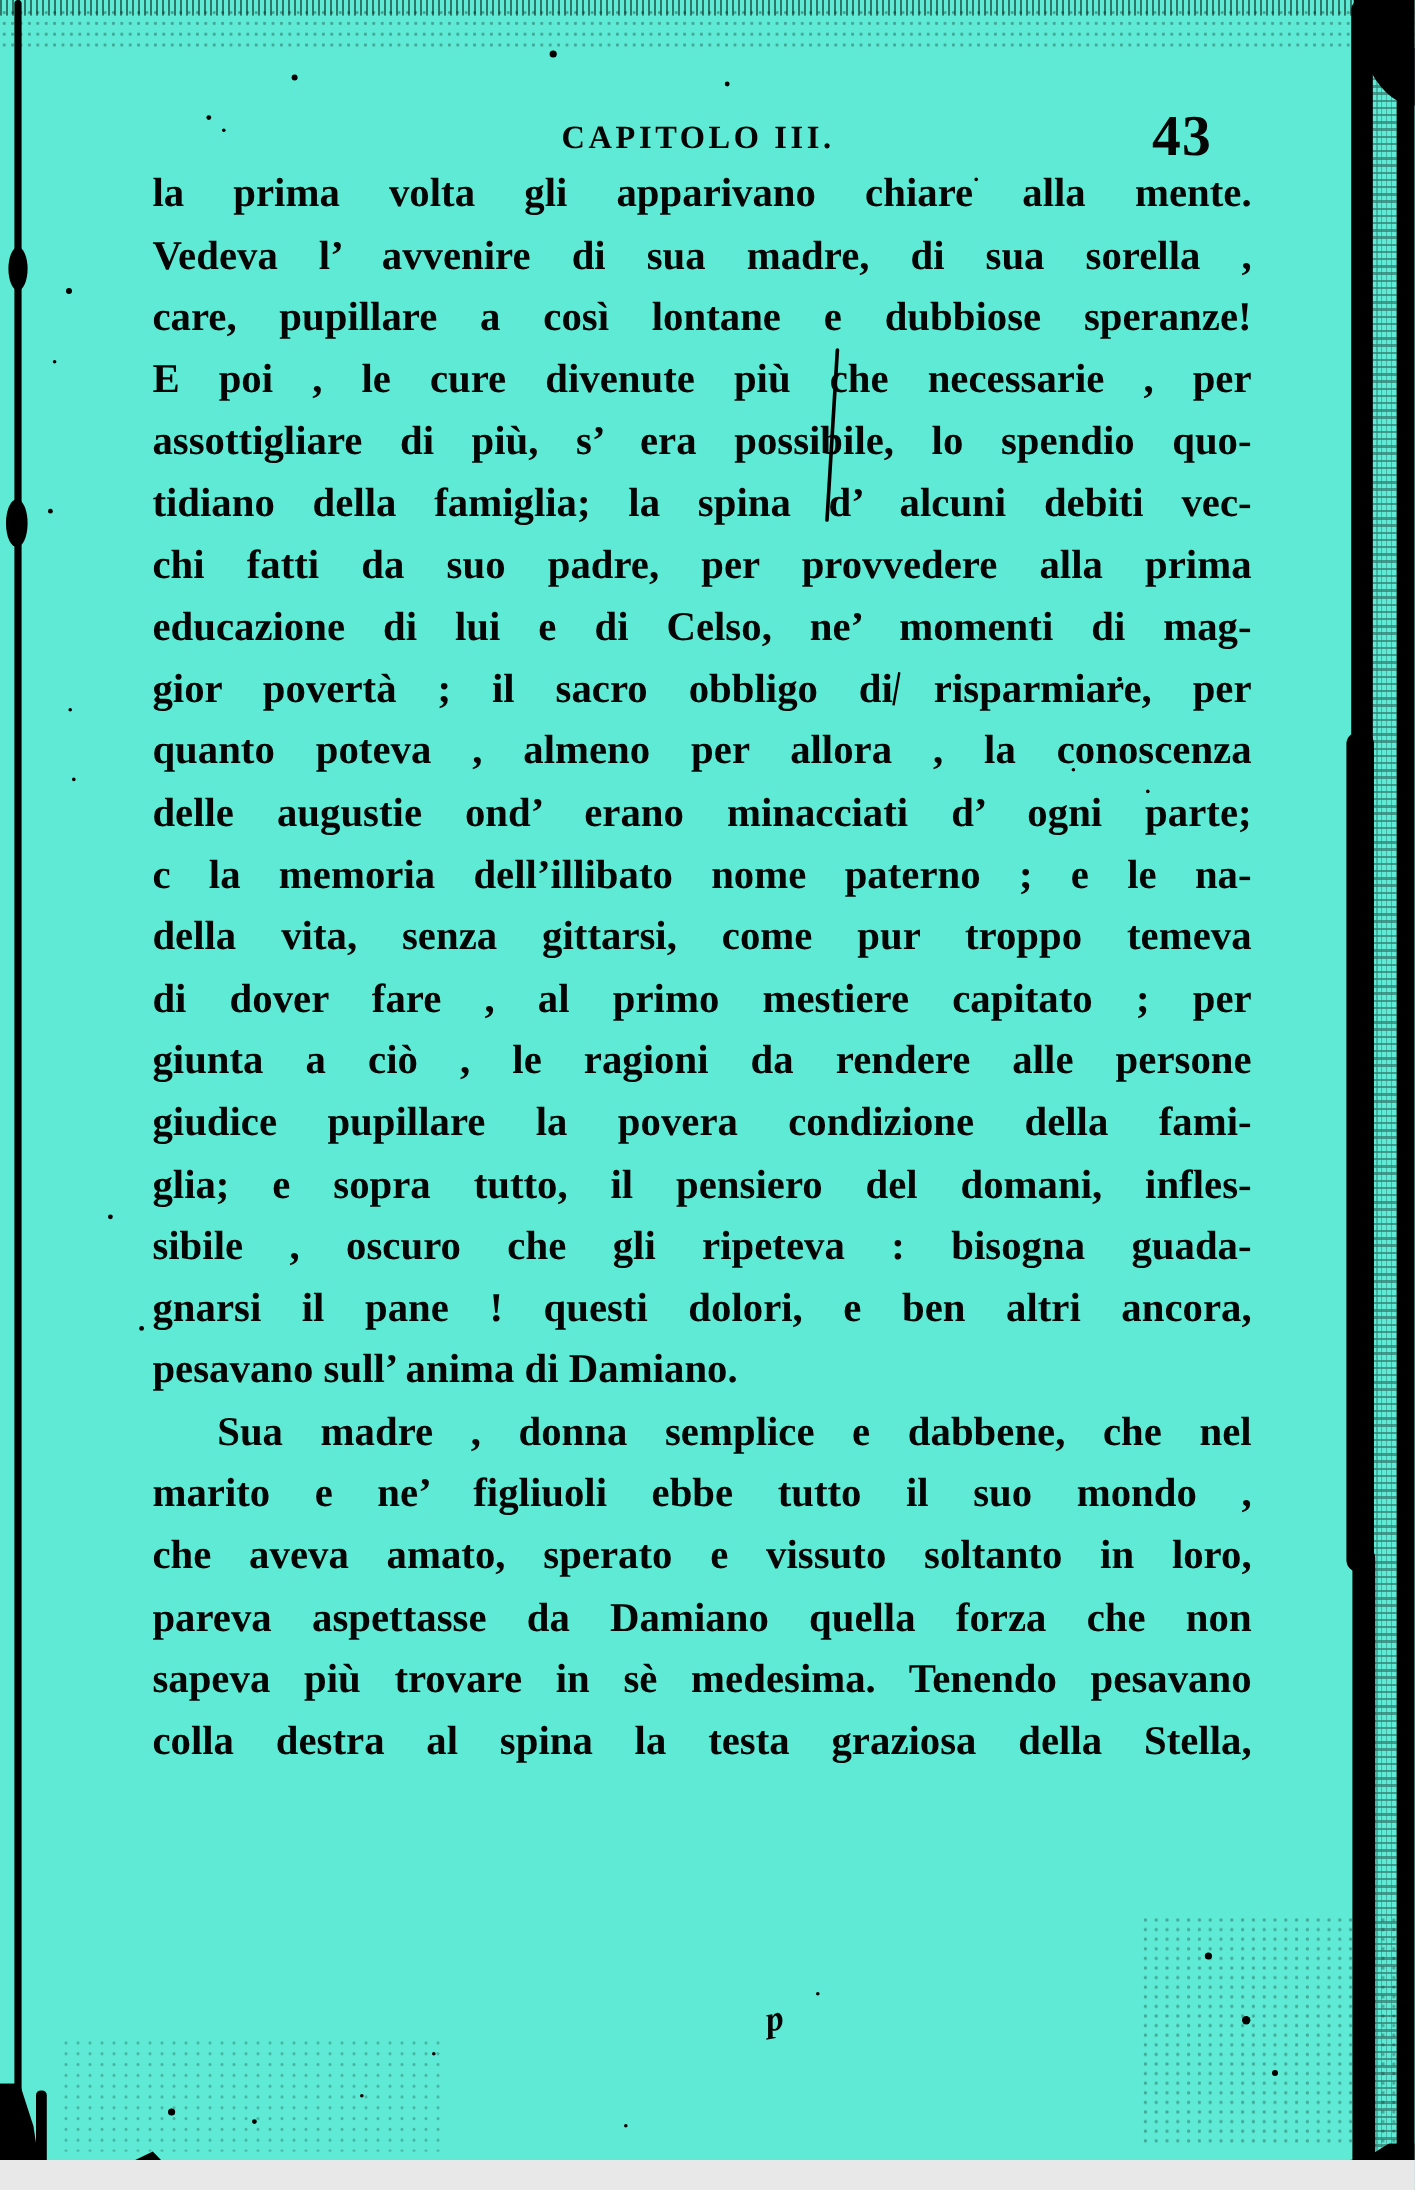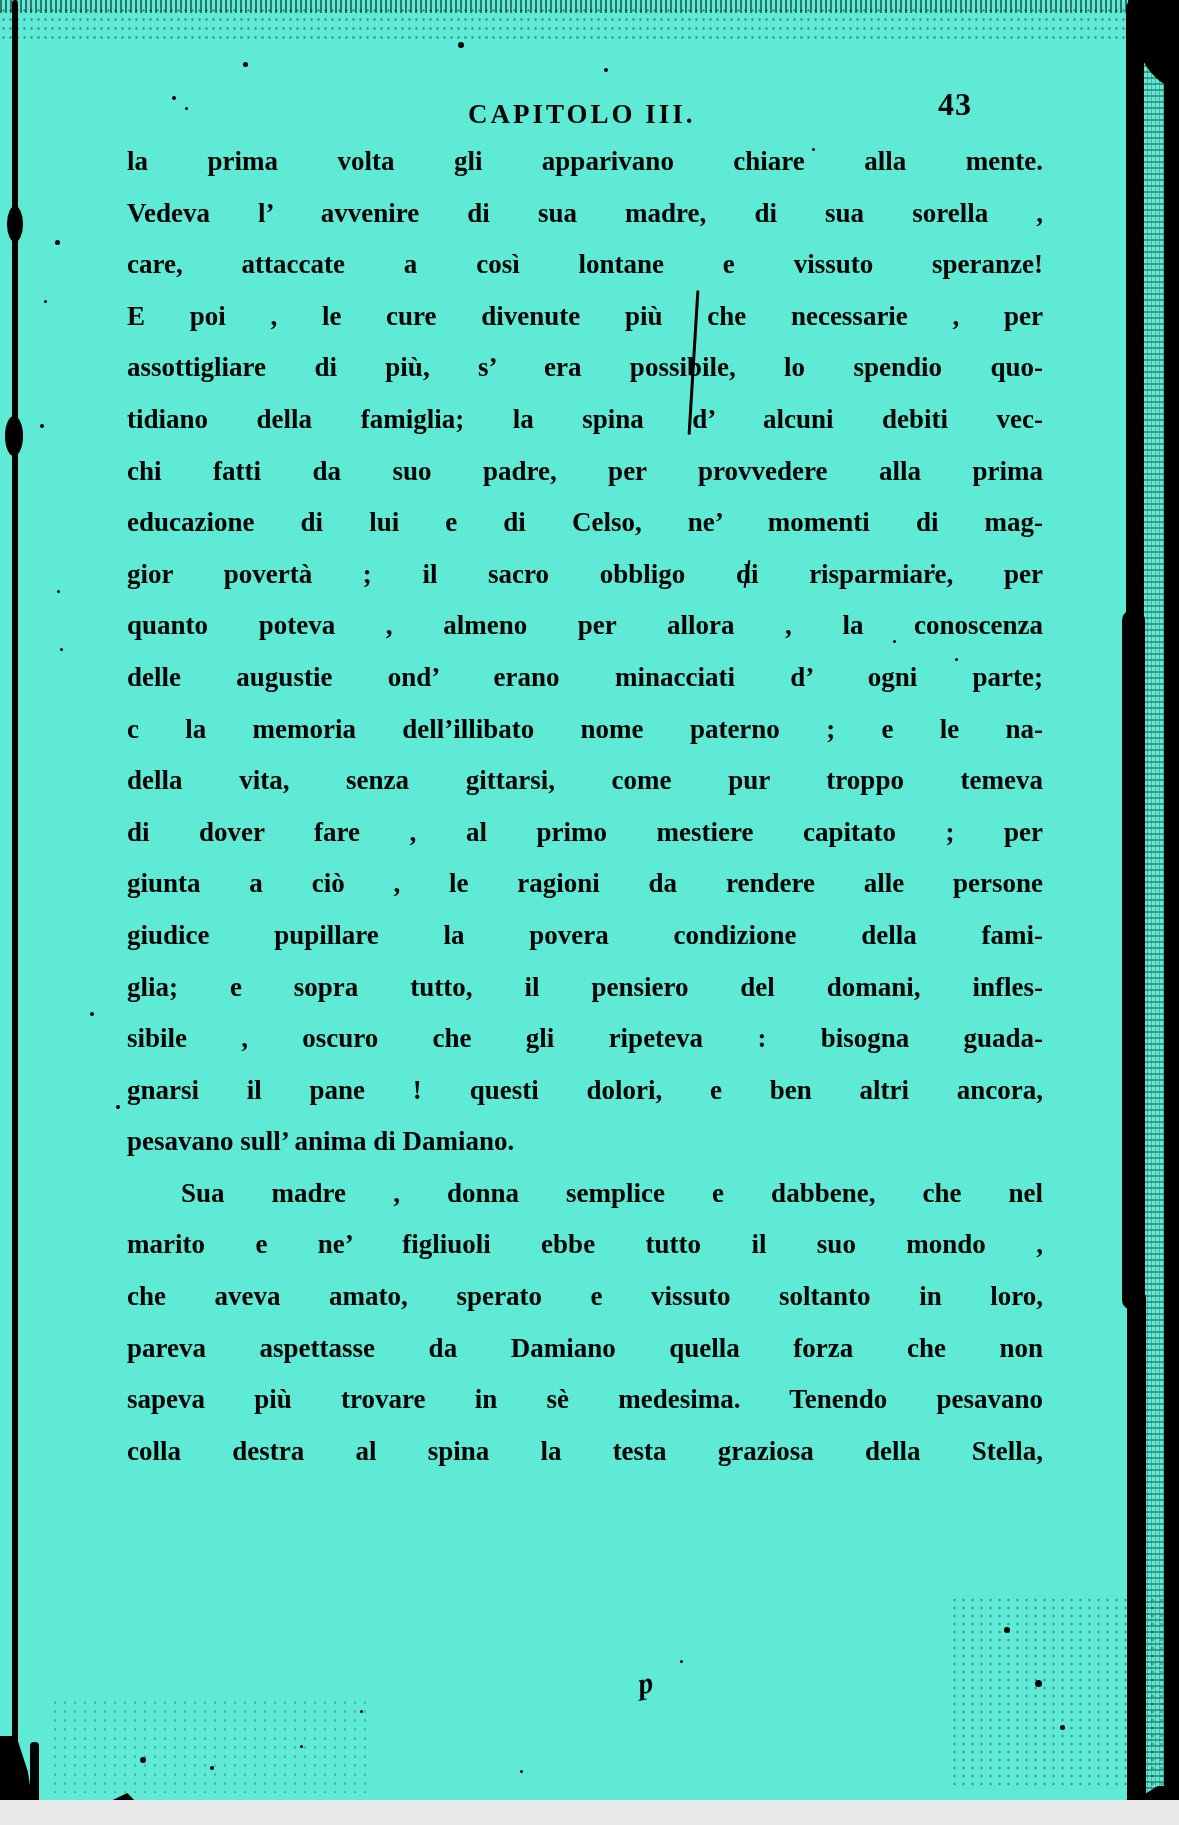--- a/index.html
+++ b/index.html
@@ -11,27 +11,27 @@
     font-family:"Liberation Serif","DejaVu Serif",serif;
     color:#050505;
   }
   
   .running-title{
     position:absolute;left:468px;top:99px;
     font-size:27px;font-weight:bold;letter-spacing:3px;
     white-space:nowrap;
   }
   .page-number{
-    position:absolute;left:938px;top:86px;
-    font-size:32px;font-weight:bold;letter-spacing:1px;
+    position:absolute;left:960px;top:86px;
+    font-size:48px;font-weight:bold;letter-spacing:1px;
   }
   
   .text-block{
     position:absolute;left:127px;top:136px;width:916px;
-    font-size:27px;font-weight:bold;line-height:51.6px;
+    font-size:34px;font-weight:bold;line-height:51.6px;
   }
   .line{
     height:51.6px;overflow:visible;
     text-align:justify;text-align-last:justify;
     white-space:normal;
   }
   .line.noj{text-align:left;text-align-last:left;}
   .line.indent{padding-left:54px;}
   .catchword{
     position:absolute;left:638px;top:1666px;
@@ -78,21 +78,21 @@
 <body>
 
 <div id="scan">
 
   <div class="running-title">CAPITOLO III.</div>
   <div class="page-number">43</div>
 
   <div class="text-block" id="text-block">
       <div class="line">la prima volta gli apparivano chiare alla mente.</div>
       <div class="line">Vedeva l’ avvenire di sua madre, di sua sorella ,</div>
-      <div class="line">care, attaccate a così lontane e vissuto speranze!</div>
+      <div class="line">care, pupillare a così lontane e dubbiose speranze!</div>
       <div class="line">E poi , le cure divenute più che necessarie , per</div>
       <div class="line">assottigliare di più, s’ era possibile, lo spendio quo-</div>
       <div class="line">tidiano della famiglia; la spina d’ alcuni debiti vec-</div>
       <div class="line">chi fatti da suo padre, per provvedere alla prima</div>
       <div class="line">educazione di lui e di Celso, ne’ momenti di mag-</div>
       <div class="line">gior povertà ; il sacro obbligo di risparmiare, per</div>
       <div class="line">quanto poteva , almeno per allora , la conoscenza</div>
       <div class="line">delle augustie ond’ erano minacciati d’ ogni parte;</div>
       <div class="line">c la memoria dell’illibato nome paterno ; e le na-</div>
       <div class="line">della vita, senza gittarsi, come pur troppo temeva</div>

